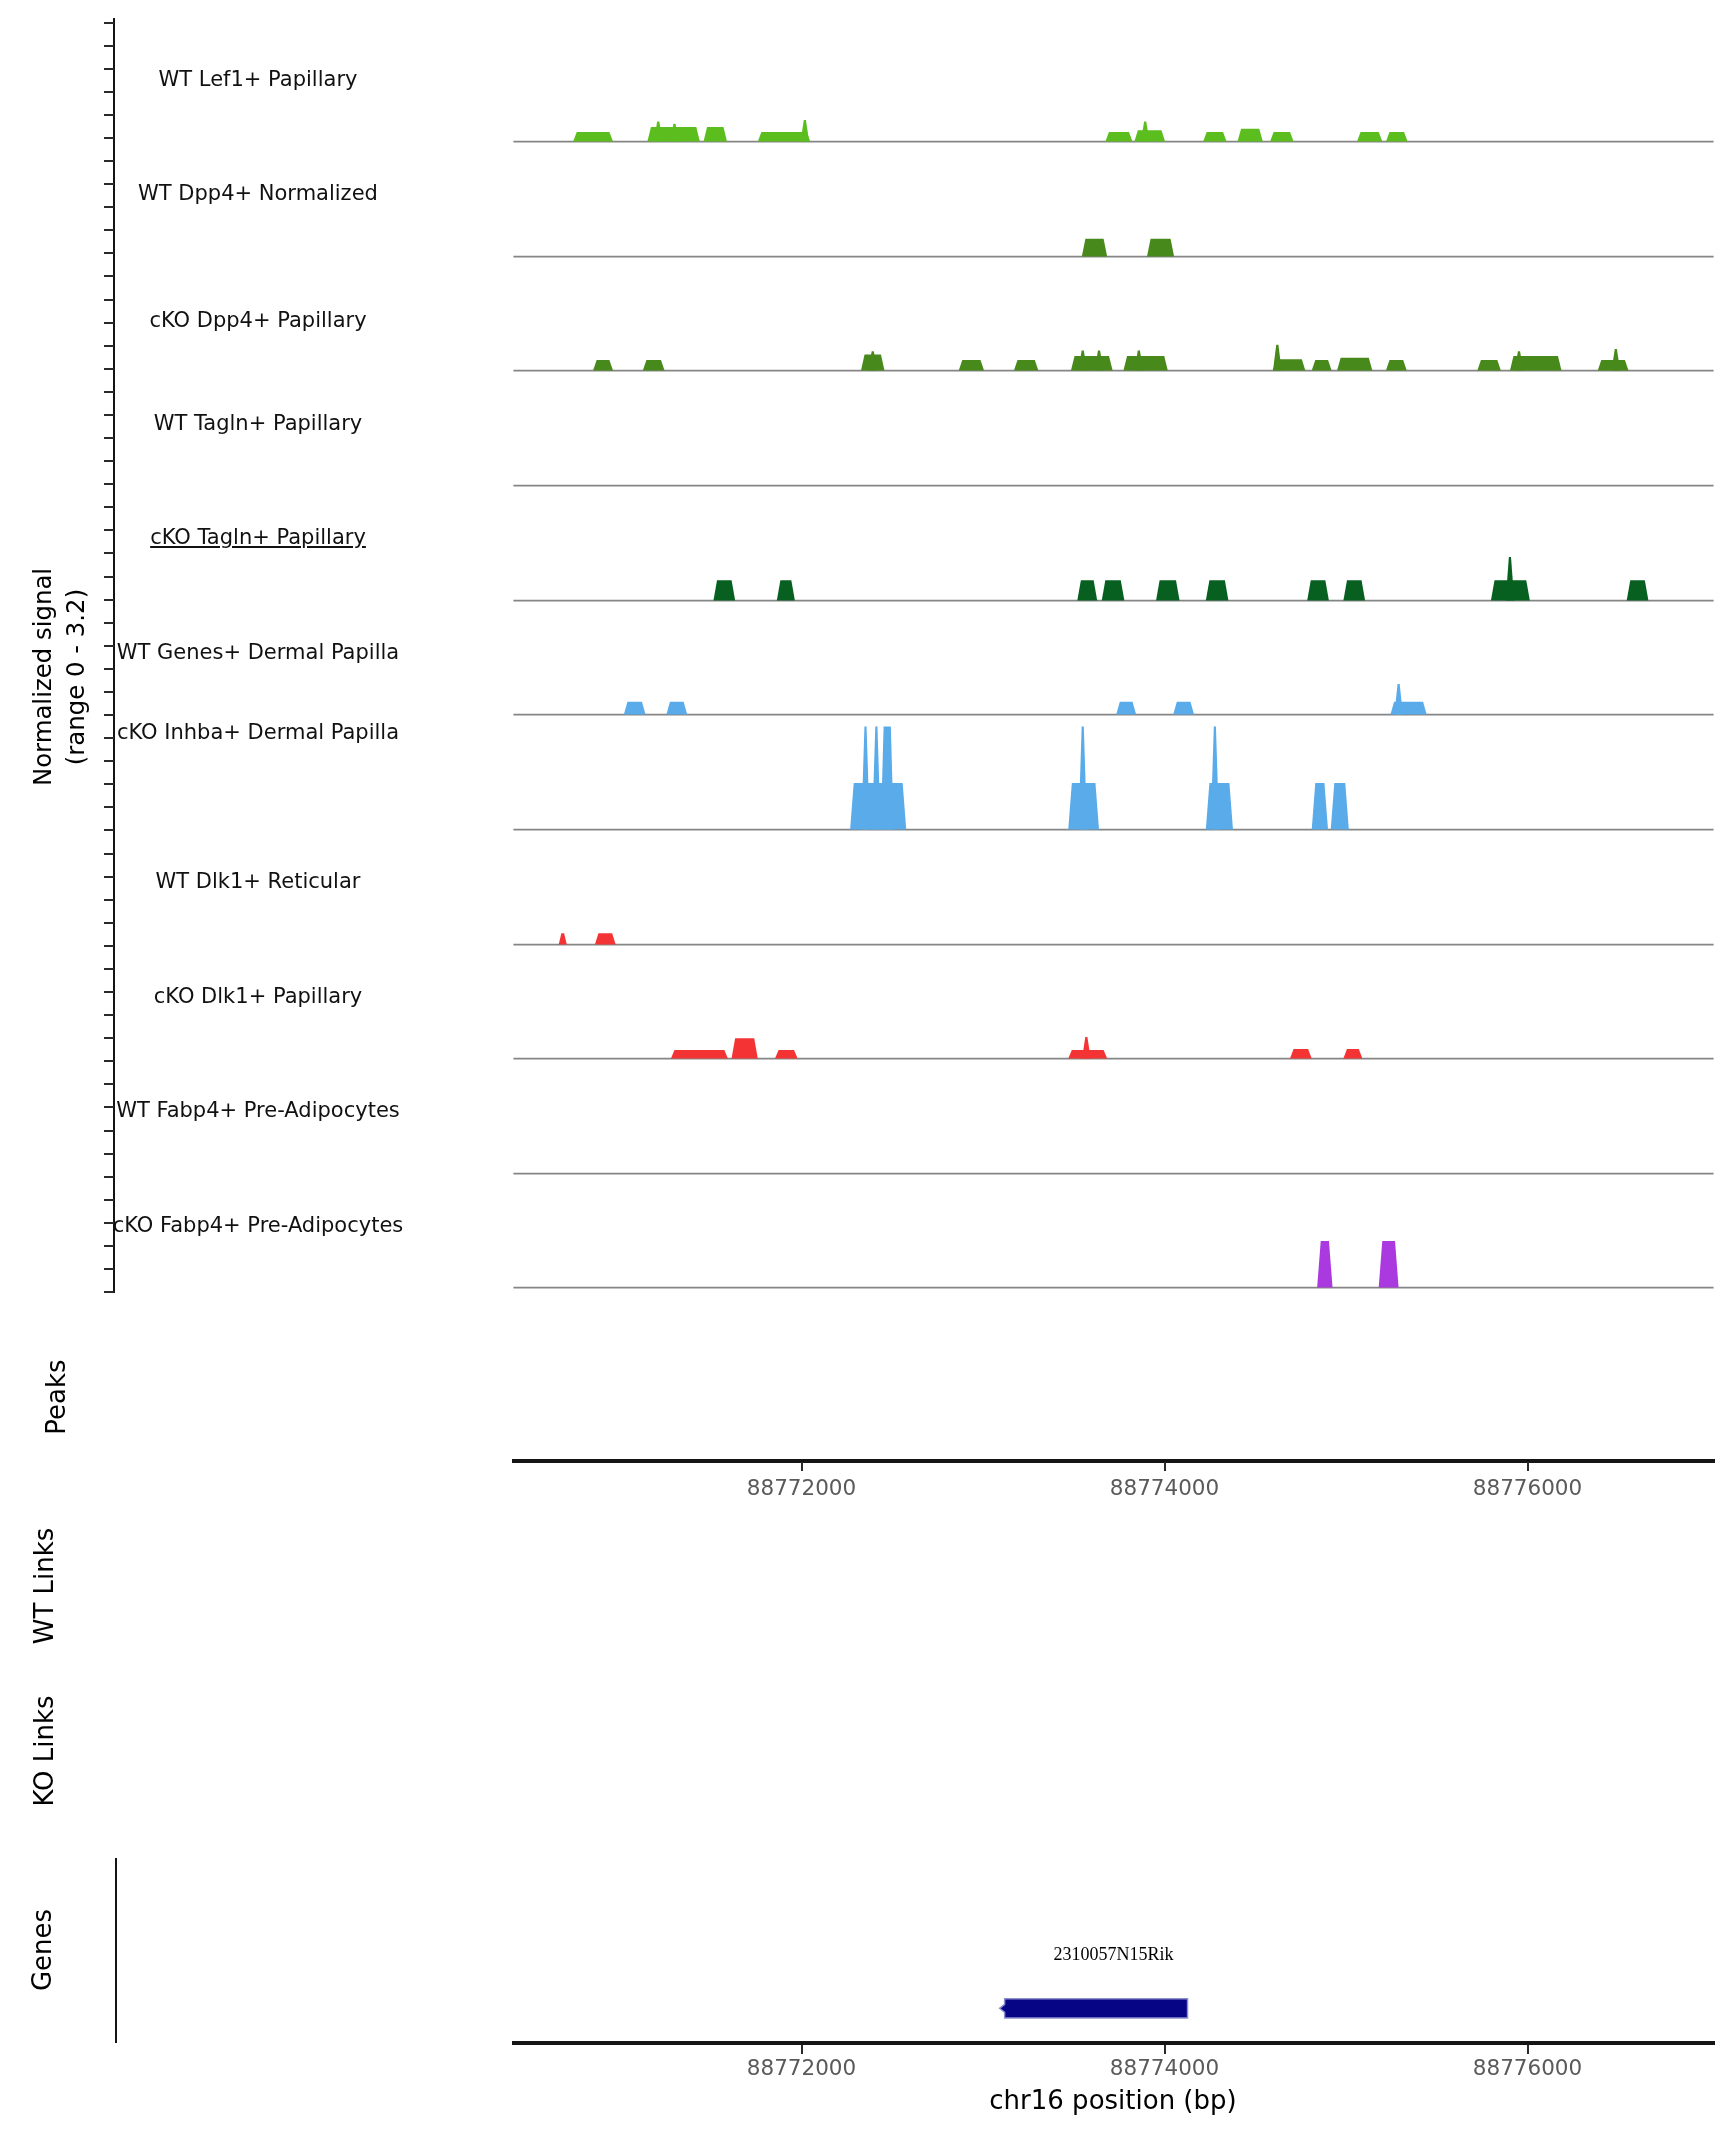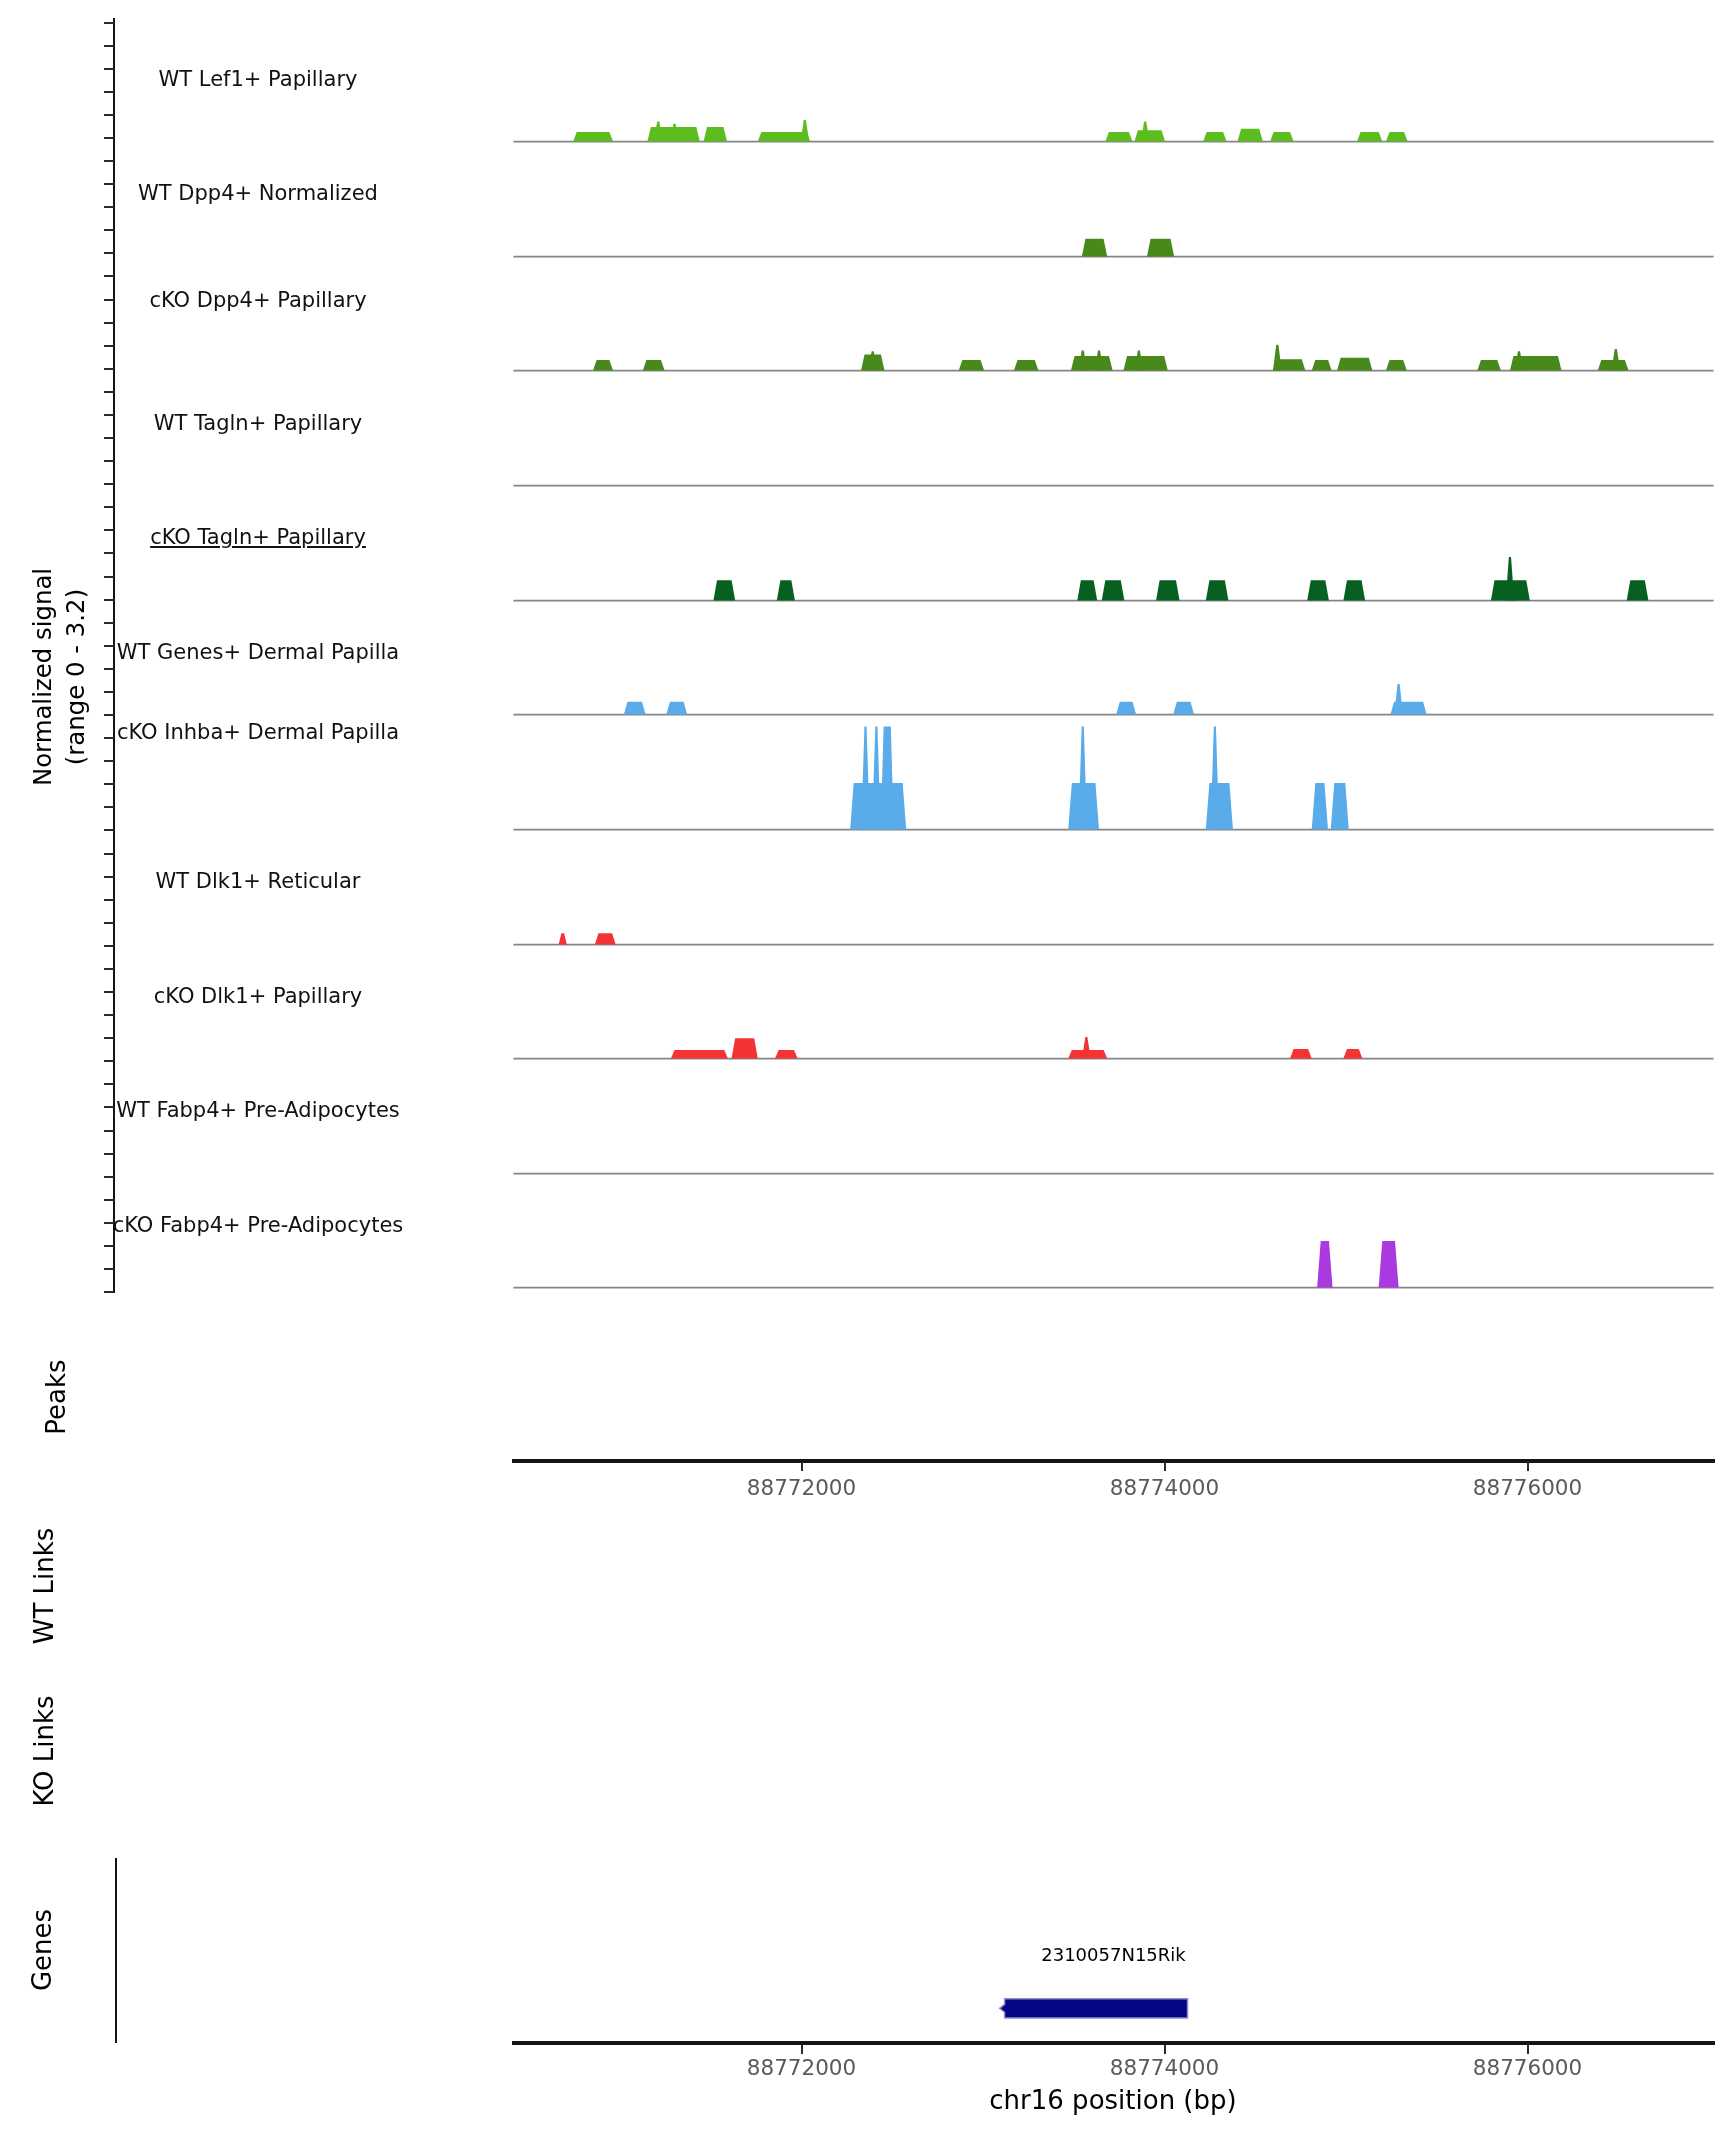--- a/index.html
+++ b/index.html
@@ -141,21 +141,21 @@
         </svg>
       </div>
       <div class="track-label" style="top: 181px;">WT Dpp4+ Normalized</div>
       <div class="tracksvg" style="top: 150px;">
         <svg width="1203" height="108" viewBox="0 0 1678 151">
           <line x1="0" x2="1678" y1="149" y2="149" stroke="#858585" stroke-width="2.5"></line>
           <polygon points="794.708898944193,149 799.708898944193,124.25 825.1417797888387,124.25 830.1417797888387,149" fill="#47891b"></polygon>
           <polygon points="885.8220211161388,149 890.8220211161388,124.25 918.7858220211161,124.25 923.7858220211161,149" fill="#47891b"></polygon>
         </svg>
       </div>
-      <div class="track-label" style="top: 288px;">cKO Dpp4+ Papillary</div>
+      <div class="track-label" style="top: 308px;">cKO Dpp4+ Papillary</div>
       <div class="tracksvg" style="top: 264px;">
         <svg width="1203" height="108" viewBox="0 0 1678 151">
           <line x1="0" x2="1678" y1="149" y2="149" stroke="#858585" stroke-width="2.5"></line>
           <polygon points="111.3604826546003,149 116.3604826546003,134.15 134.2006033182504,134.15 139.2006033182504,149" fill="#47891b"></polygon>
           <polygon points="180.9607843137255,149 185.9607843137255,134.15 206.3318250377074,134.15 211.3318250377074,149" fill="#47891b"></polygon>
           <polygon points="485.93665158371044,149 490.93665158371044,126.5 513.8386123680241,126.5 518.8386123680241,149" fill="#47891b"></polygon>
           <polygon points="622.606334841629,149 627.606334841629,134.15 653.0392156862745,134.15 658.0392156862745,149" fill="#47891b"></polygon>
           <polygon points="699.7993966817496,149 704.7993966817496,134.15 728.9668174962293,134.15 733.9668174962293,149" fill="#47891b"></polygon>
           <polygon points="779.5233785822021,149 784.5233785822021,128.75 832.7345399698341,128.75 837.7345399698341,149" fill="#47891b"></polygon>
           <polygon points="852.9200603318251,149 857.9200603318251,128.75 909.9276018099548,128.75 914.9276018099548,149" fill="#47891b"></polygon>
@@ -267,21 +267,21 @@
   <div id="peaks-axis-ticks">
       <div class="hax-tick" style="left: 801px; top: 1462px;"></div>
       <div class="hax-ticklabel" style="left: 802px; top: 1475px;">88772000</div>
       <div class="hax-tick" style="left: 1164px; top: 1462px;"></div>
       <div class="hax-ticklabel" style="left: 1165px; top: 1475px;">88774000</div>
       <div class="hax-tick" style="left: 1527px; top: 1462px;"></div>
       <div class="hax-ticklabel" style="left: 1528px; top: 1475px;">88776000</div>
     </div>
 
   <div class="axis-spine" style="left:115px;top:1858px;width:2.2px;height:185px;"></div>
-  <div class="gene-label" style="left:1113px;top:1944px;">2310057N15Rik</div>
+  <div class="gene-label" style="left:1113px;top:1944px;font-family:Liberation Serif, serif;">2310057N15Rik</div>
   <div id="gene-draw">
       <div class="tracksvg" style="top: 1990px; height: 36px;">
         <svg width="1203" height="36" viewBox="0 0 1678 50">
           <polygon points="687.1447963800905,12 942.2615384615385,12 942.2615384615385,39 687.1447963800905,39 687.1447963800905,31 680.1447963800905,25.5 687.1447963800905,20" fill="#050586" stroke="#8f8fcf" stroke-width="2"></polygon>
         </svg>
       </div>
     </div>
 
   <div class="hax-line" style="top:2041px;"></div>
   <div id="x-axis-ticks">

